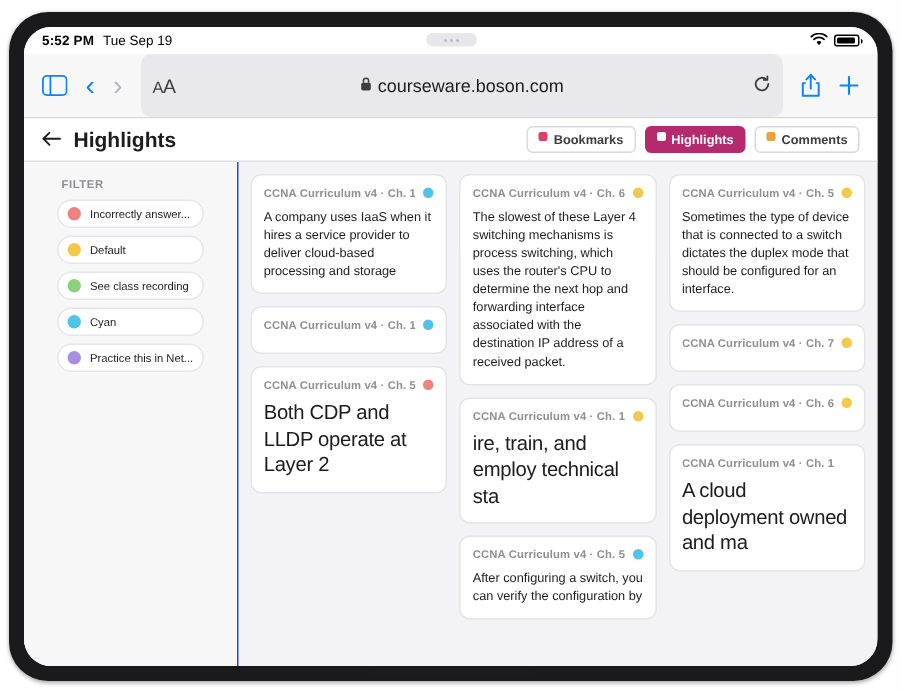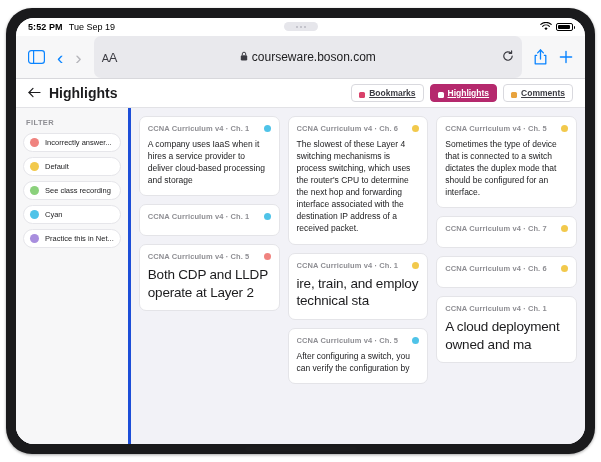--- a/index.html
+++ b/index.html
@@ -151,49 +151,48 @@
   }
   .hl-back { font-size: 13px; color: #1c1c1e; }
   .hl-title { font-size: 14px; font-weight: bold; color: #1c1c1e; }
   .seg {
     margin-left: auto;
     display: flex;
     gap: 6px;
     align-items: center;
   }
   .seg-item {
-    display: flex; align-items: flex-end; gap: 4px;
+    display: flex; align-items: flex-start; gap: 4px;
     font-size: 8.5px;
     font-weight: bold;
     padding: 3px 7px;
     border-radius: 4px;
     border: 1px solid #d9d9de;
     background: #ffffff;
     color: #3c3c43;
     white-space: nowrap;
-    text-decoration: underline;
   }
   .seg-item.active {
     background: #b5296d;
     border-color: #b5296d;
     color: #ffffff;
   }
   .seg-dot { width: 6px; height: 6px; border-radius: 1.5px; display:block; }
   
   .content {
     flex: 1 1 auto;
     display: flex;
     background: #f2f2f7;
     overflow: hidden;
   }
   .filter-panel {
     flex: 0 0 108px;
     background: #f7f7f8;
-    border-right: 3px solid #1d4ed8;
-    padding: 8px 7px;
+    border-right: 1px solid #1d4ed8;
+    padding: 8px 22px;
     box-sizing: border-box;
   }
   .filter-title {
     font-size: 7.5px;
     color: #8e8e93;
     font-weight: bold;
     letter-spacing: 0.4px;
     margin: 2px 0 6px 3px;
   }
   .filter-item {

